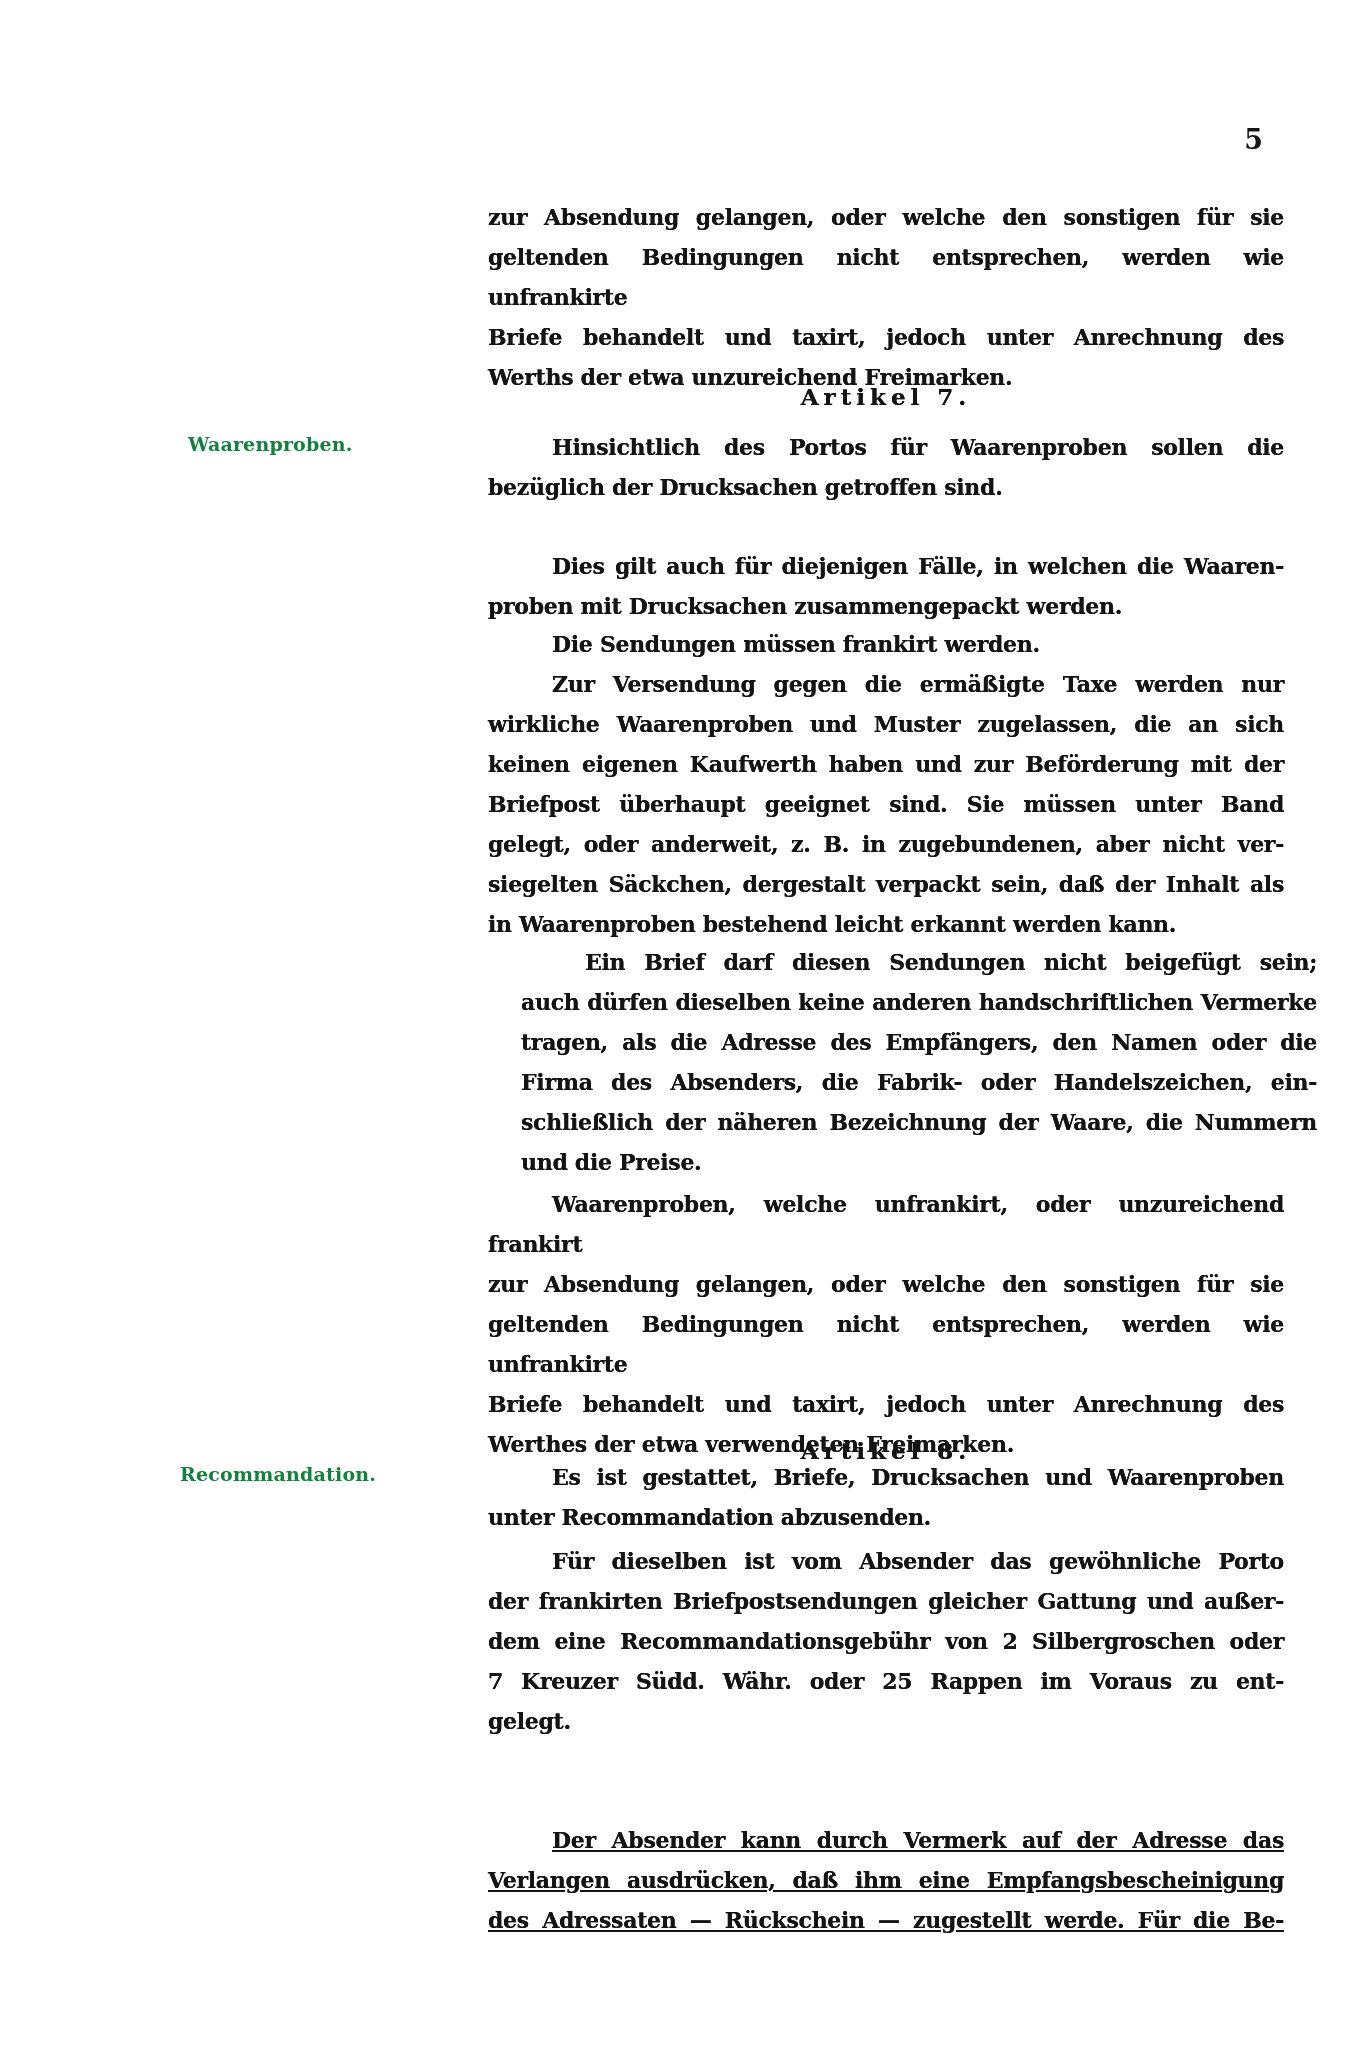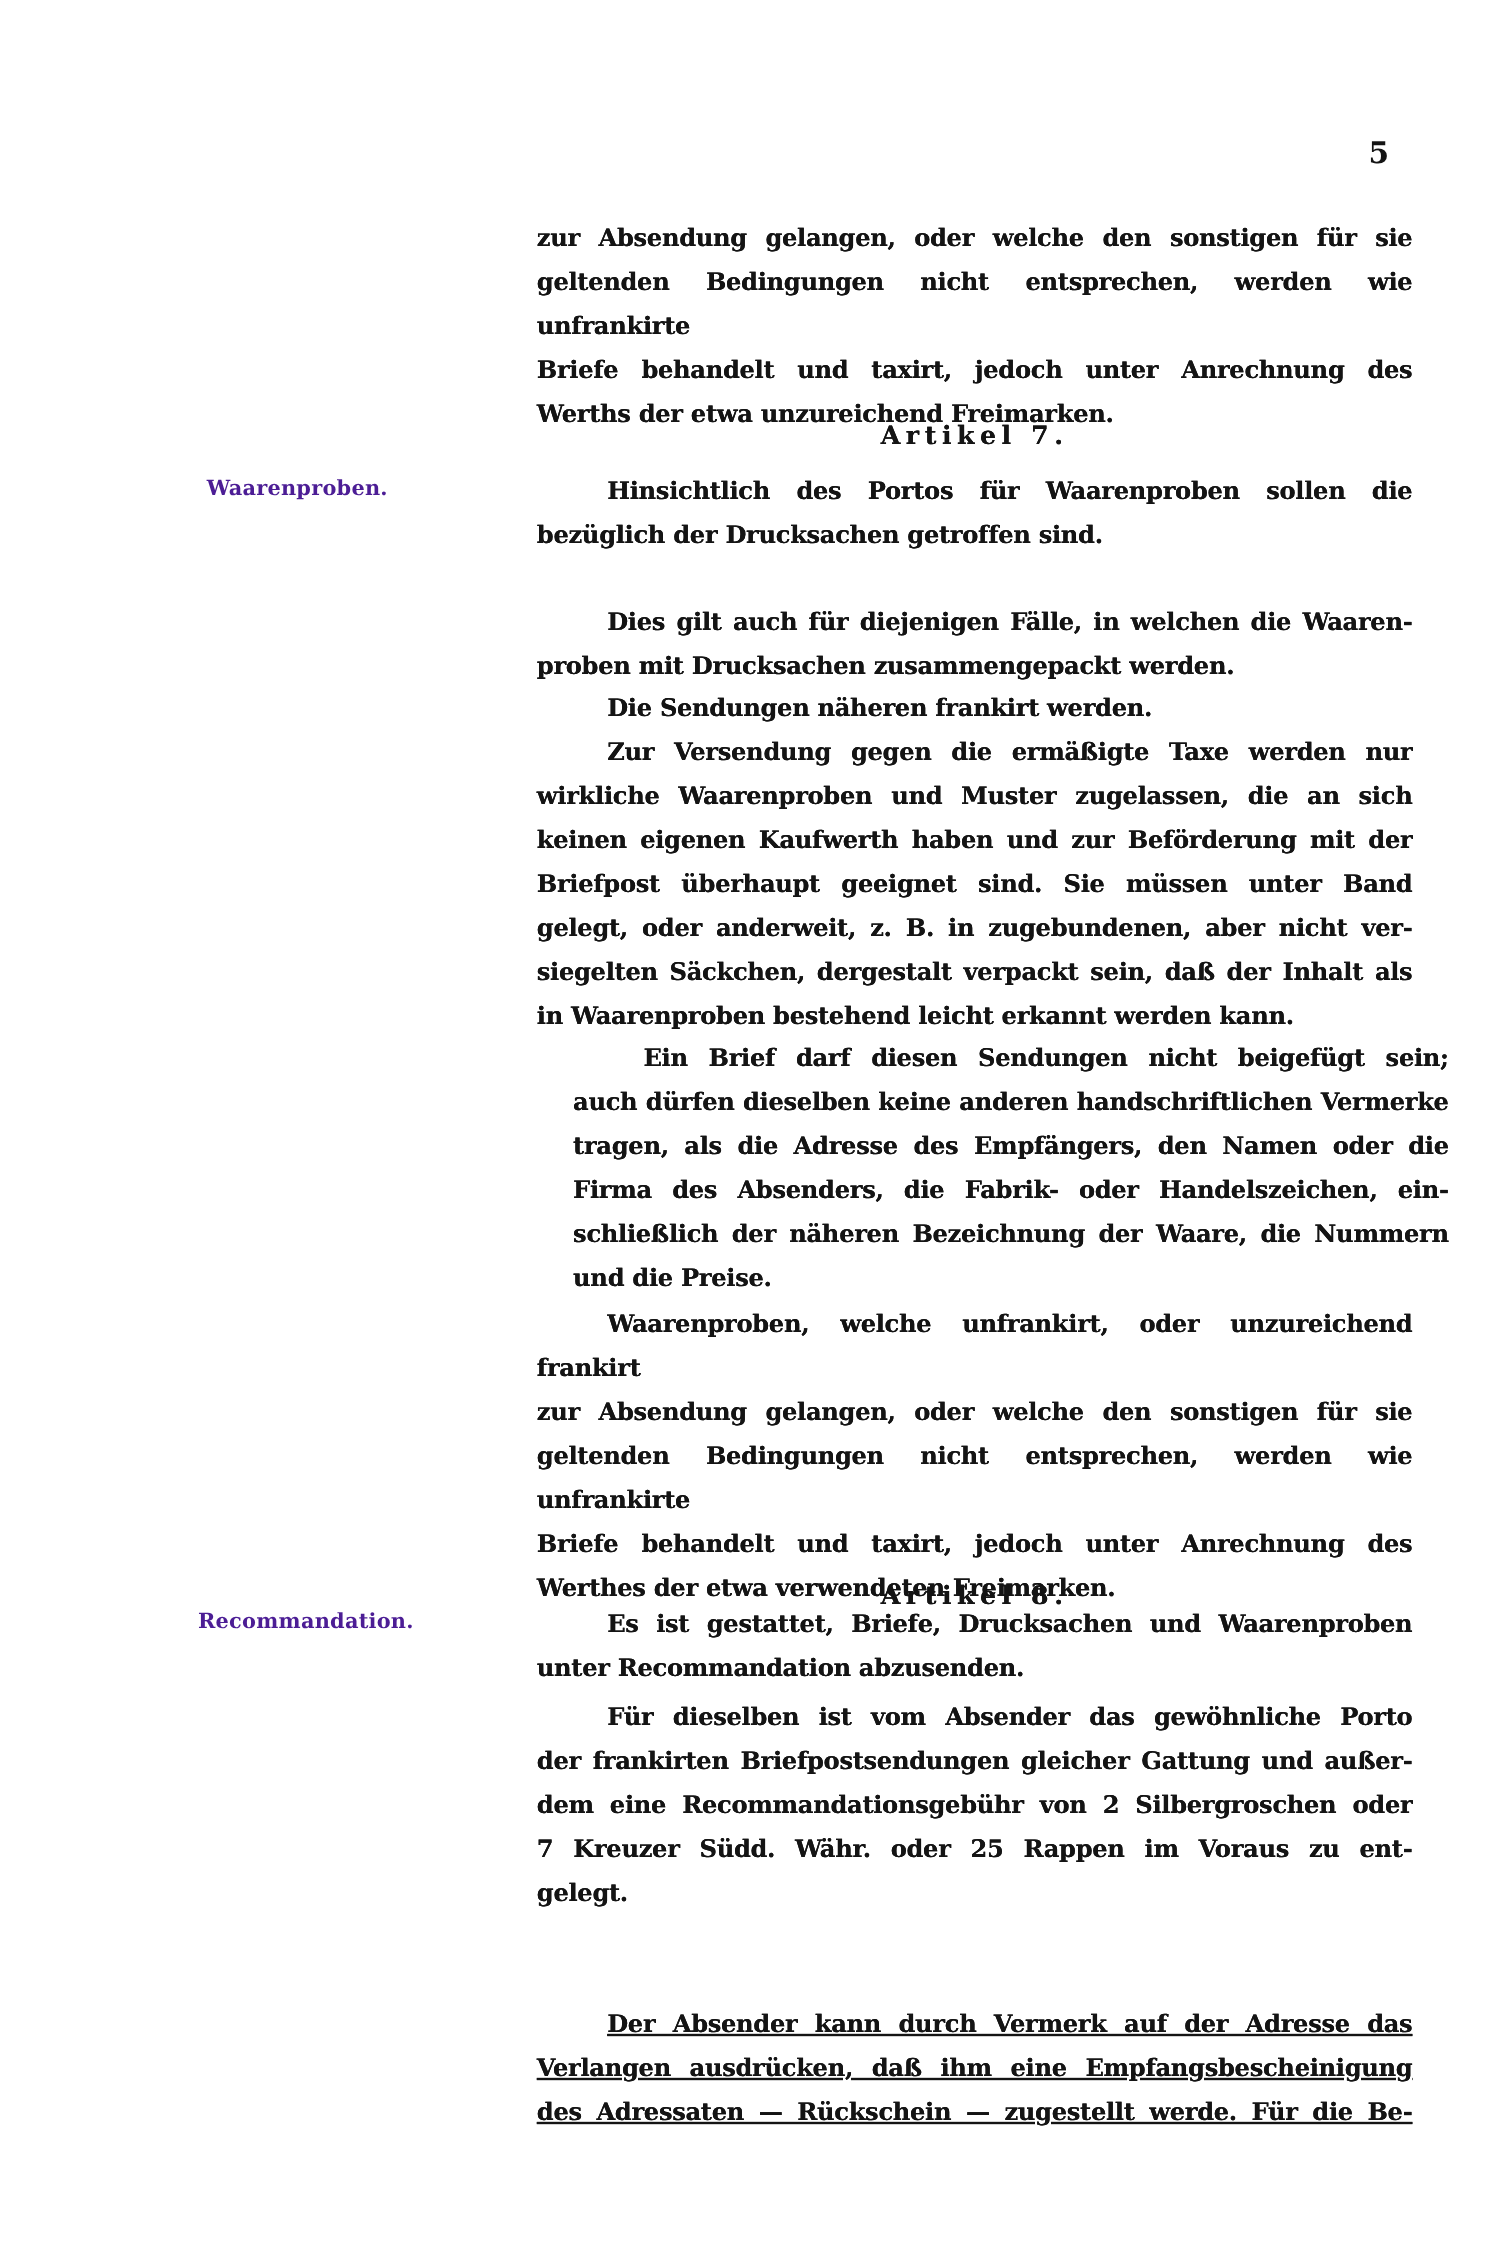--- a/index.html
+++ b/index.html
@@ -16,21 +16,21 @@
     top:124px;right:97px;
     font-size:27px;font-weight:bold;
     letter-spacing:0;
   }
   .margin-note{
     position:absolute;
     left:188px;
     font-size:19px;font-weight:bold;
     letter-spacing:0.2px;
     white-space:nowrap;
-    color:#4c1d95;
+    color:#15803d;
   }
   .note-waarenproben{top:433px;}
   .note-recommandation{top:1463px;left:180px;}
   .col{
     position:absolute;
     left:488px;width:796px;
   }
   .block{position:absolute;left:0;width:796px;}
   .line{
     font-size:22px;
@@ -89,21 +89,21 @@
       <div class="line j indent">Hinsichtlich des Portos für Waarenproben sollen die</div>
       <div class="line short">bezüglich der Drucksachen getroffen sind.</div>
     </div>
 
     <div class="block b-a7p2">
       <div class="line j indent">Dies gilt auch für diejenigen Fälle, in welchen die Waaren-</div>
       <div class="line short">proben mit Drucksachen zusammengepackt werden.</div>
     </div>
 
     <div class="block b-a7p3">
-      <div class="line short indent">Die Sendungen näheren frankirt werden.</div>
+      <div class="line short indent">Die Sendungen müssen frankirt werden.</div>
     </div>
 
     <div class="block b-a7p4">
       <div class="line j indent">Zur Versendung gegen die ermäßigte Taxe werden nur</div>
       <div class="line j">wirkliche Waarenproben und Muster zugelassen, die an sich</div>
       <div class="line j">keinen eigenen Kaufwerth haben und zur Beförderung mit der</div>
       <div class="line j">Briefpost überhaupt geeignet sind. Sie müssen unter Band</div>
       <div class="line j">gelegt, oder anderweit, z. B. in zugebundenen, aber nicht ver-</div>
       <div class="line j">siegelten Säckchen, dergestalt verpackt sein, daß der Inhalt als</div>
       <div class="line short">in Waarenproben bestehend leicht erkannt werden kann.</div>

